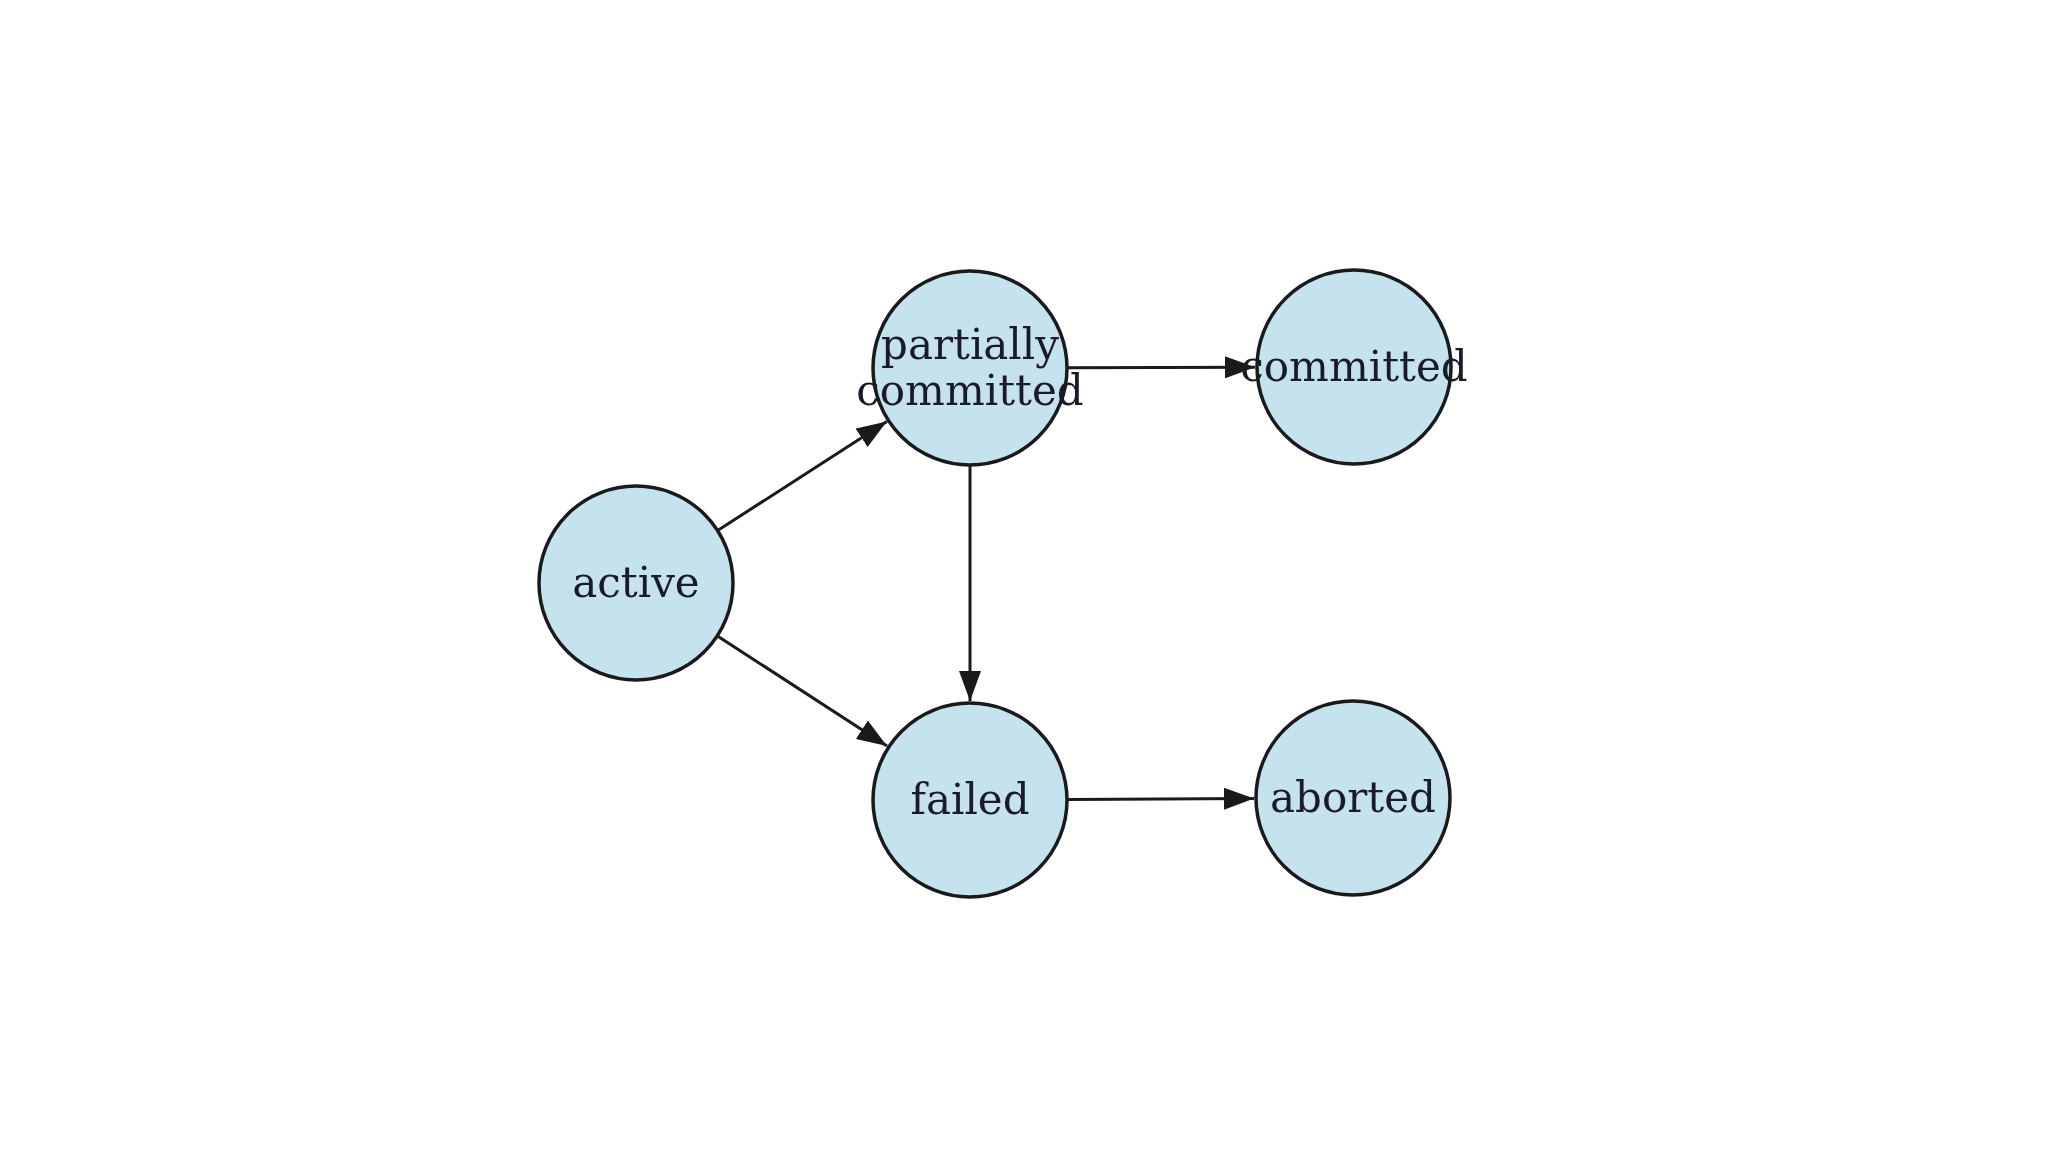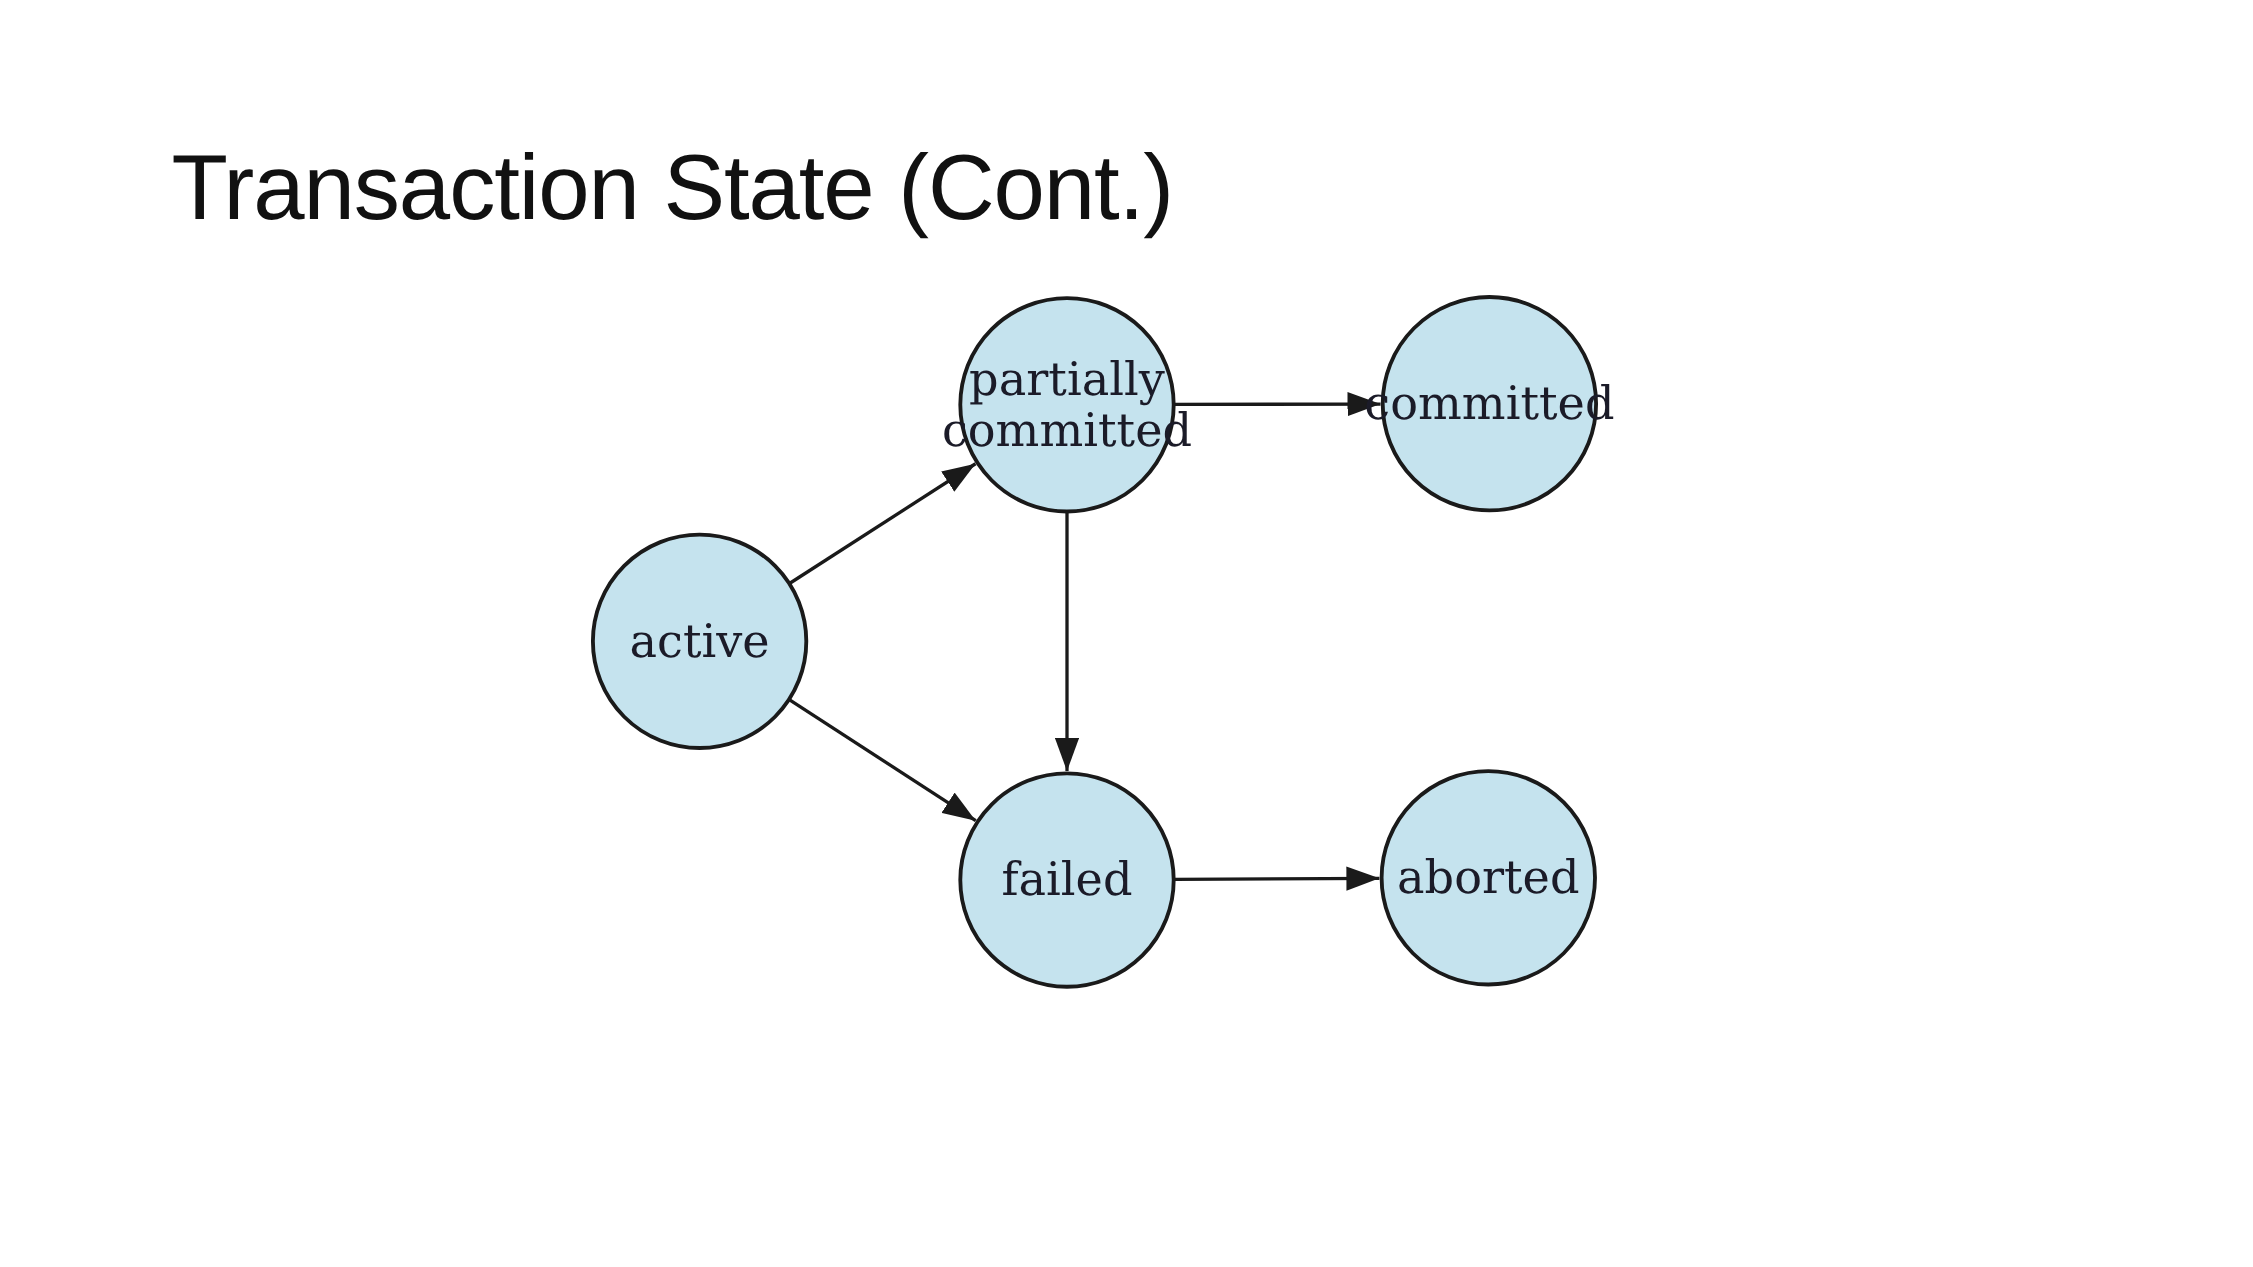--- a/index.html
+++ b/index.html
@@ -45,21 +45,20 @@
   }
   .edge-line {
     stroke-width: 3px;
     fill: none;
   }
 </style>
 </head>
 <body>
 
 <div class="slide" style="background: rgb(255, 255, 255);">
-  <div class="slide-title" style="color: rgb(17, 17, 17);">Transaction State (Cont.)</div>
 
   <svg class="diagram-svg" viewBox="0 0 2048 1152" xmlns="http://www.w3.org/2000/svg">
     <defs>
       <marker id="arrowhead" markerUnits="userSpaceOnUse" markerWidth="32" markerHeight="22" refX="30" refY="11" orient="auto">
         <path d="M0,0 L30,11 L0,22 Z" fill="#1a1a1a"></path>
       </marker>
     </defs>
     <g>
         <line x1="718.4" y1="530.0" x2="886.8" y2="421.6" class="edge-line" stroke="#1a1a1a" marker-end="url(#arrowhead)"></line>
         <line x1="718.2" y1="636.4" x2="887.0" y2="746.1" class="edge-line" stroke="#1a1a1a" marker-end="url(#arrowhead)"></line>

